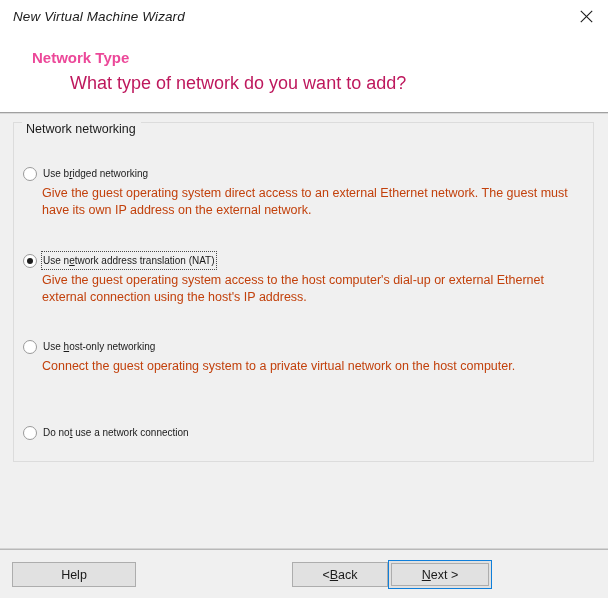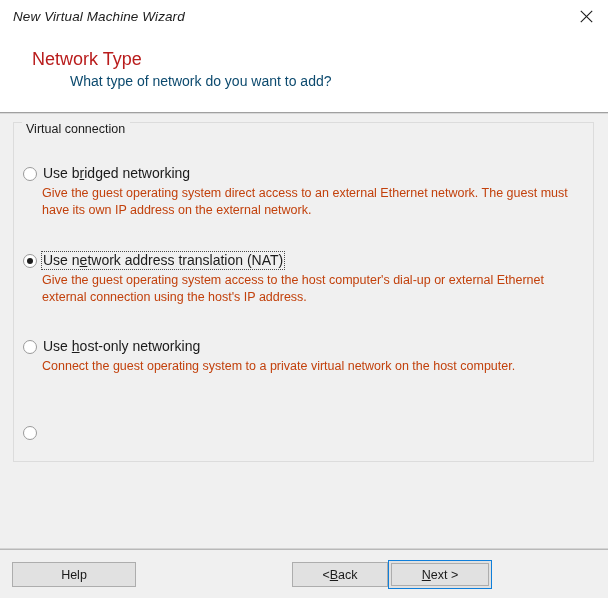--- a/index.html
+++ b/index.html
@@ -54,31 +54,31 @@
     position: absolute;
     left: 0; top: 36px;
     width: 608px;
     height: 77px;
     background: #ffffff;
   }
   .header-title {
     position: absolute;
     left: 32px;
     top: 13px;
-    font-size: 18px;
-    font-weight: normal;
-    color: #b91c1c;
+    font-size: 15px;
+    font-weight: bold;
+    color: #ec4899;
     white-space: nowrap;
   }
   .header-sub {
     position: absolute;
     left: 70px;
     top: 37px;
-    font-size: 14px;
-    color: #0c4a6e;
+    font-size: 18px;
+    color: #be185d;
     white-space: nowrap;
   }
   .header-rule {
     position: absolute;
     left: 0;
     top: 112px;
     width: 608px;
     height: 1px;
     background: #a0a0a0;
   }
@@ -149,21 +149,21 @@
     position: absolute;
     left: 3px;
     top: 3px;
     width: 6px;
     height: 6px;
     border-radius: 50%;
     background: #1e1e1e;
   }
   .radio-label {
     margin-left: 5px;
-    font-size: 14px;
+    font-size: 10px;
     color: #1a1a1a;
     white-space: nowrap;
     line-height: 17px;
     padding: 0 1px;
   }
   .radio-label.focused {
     outline: 1px dotted #4a4a4a;
     outline-offset: 0px;
   }
   .option-desc {
@@ -253,21 +253,21 @@
 <div class="header">
   <div class="header-title">Network Type</div>
   <div class="header-sub">What type of network do you want to add?</div>
 </div>
 <div class="header-rule"></div>
 <div class="header-rule2"></div>
 
 <div class="body-area">
   <div class="groupbox"></div>
 </div>
-<div class="group-label">Virtual connection</div>
+<div class="group-label">Network networking</div>
 
 <div class="option" style="top:165px;">
   <div class="radio-row">
     <span class="radio"></span>
     <span class="radio-label"><span>Use b</span><u class="accel">r</u><span>idged networking</span></span>
   </div>
   <div class="option-desc">Give the guest operating system direct access to an external Ethernet network. The guest must have its own IP address on the external network.</div>
 </div>
 
 <div class="option" style="top:252px;">
@@ -282,20 +282,21 @@
   <div class="radio-row">
     <span class="radio"></span>
     <span class="radio-label"><span>Use </span><u class="accel">h</u><span>ost-only networking</span></span>
   </div>
   <div class="option-desc">Connect the guest operating system to a private virtual network on the host computer.</div>
 </div>
 
 <div class="option" style="top:424px;">
   <div class="radio-row">
     <span class="radio"></span>
+    <span class="radio-label"><span>Do no</span><u class="accel">t</u><span> use a network connection</span></span>
   </div>
 </div>
 
 <div class="footer-rule"></div>
 <div class="footer-rule2"></div>
 <div class="footer">
   <div class="btn btn-help">Help</div>
   <div class="btn btn-back">
       <span>&lt; </span>
       <u class="accel">B</u>

